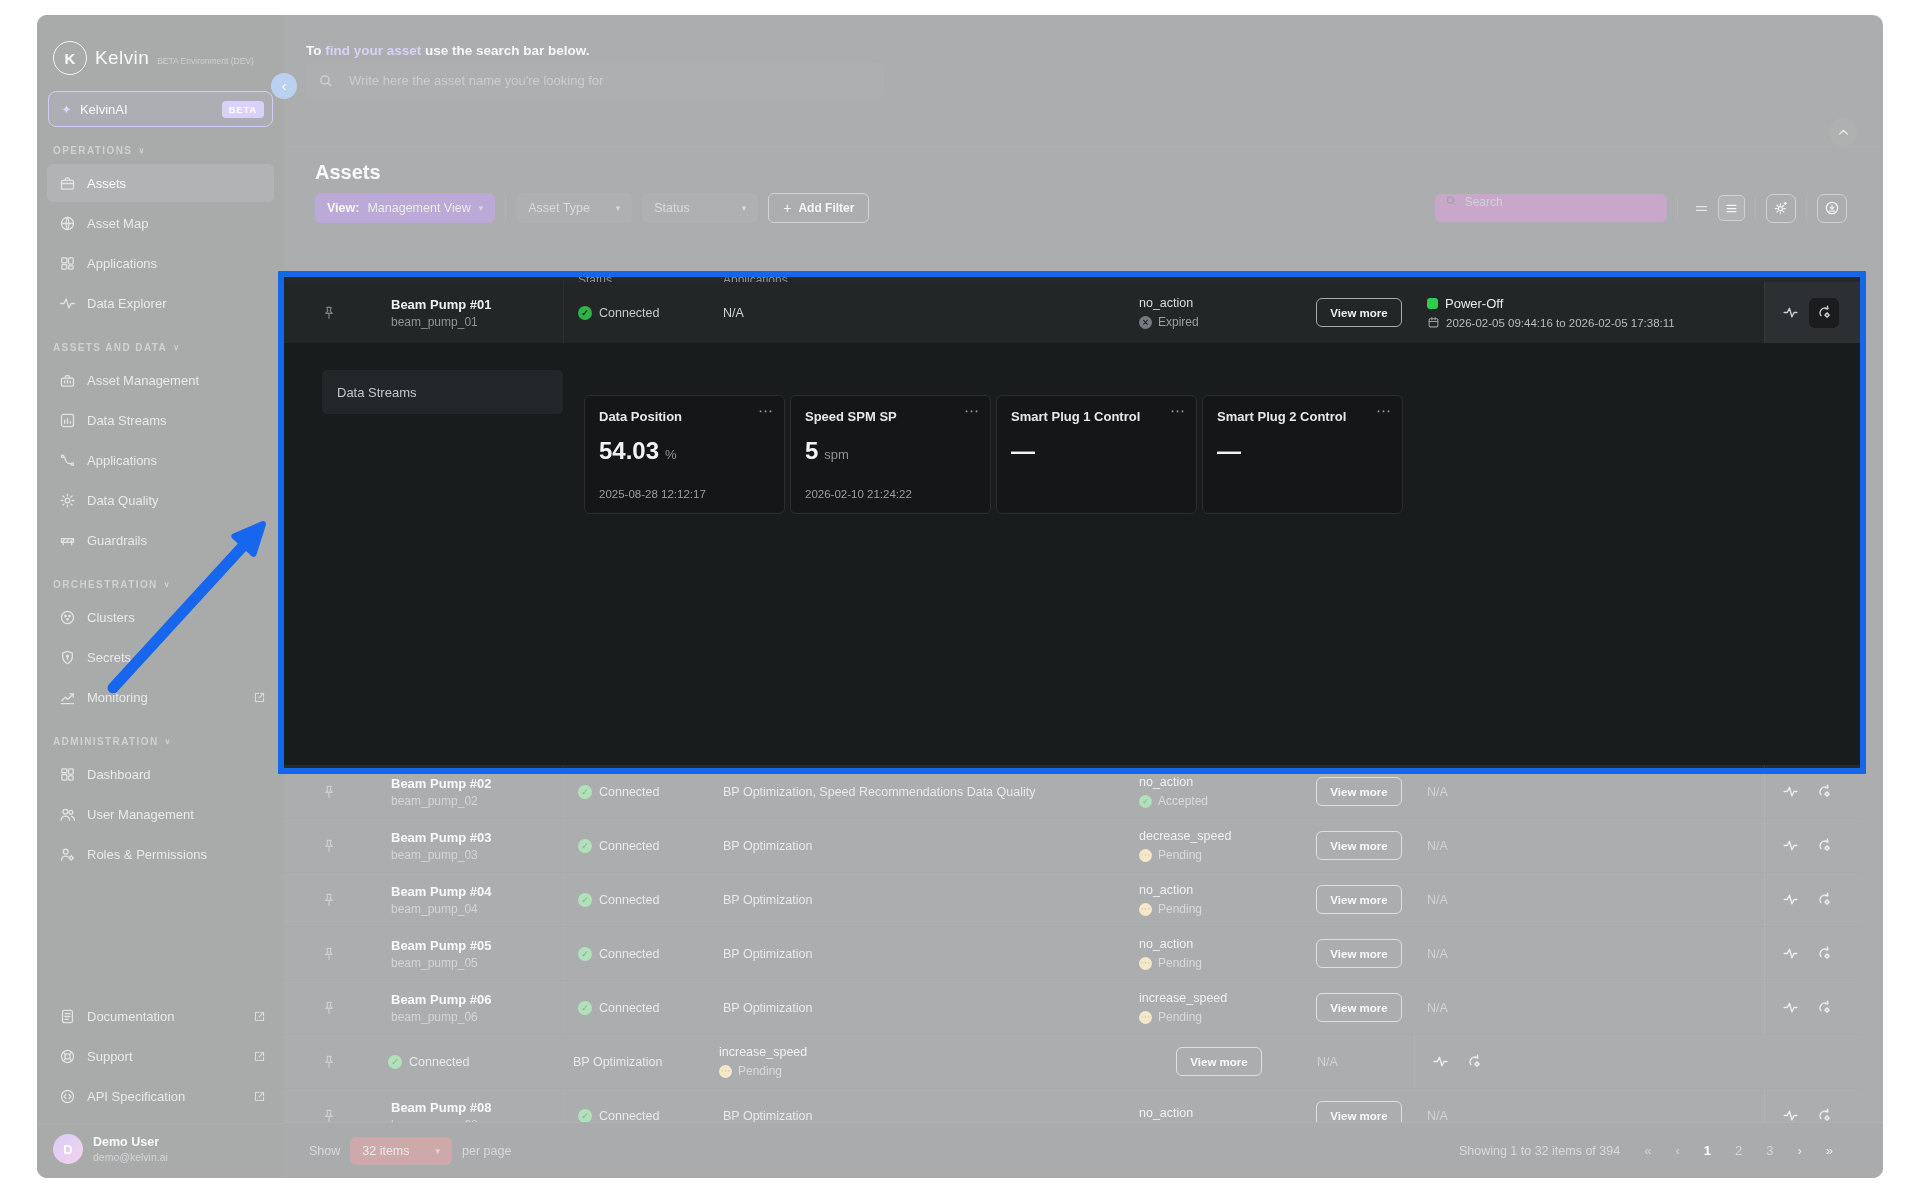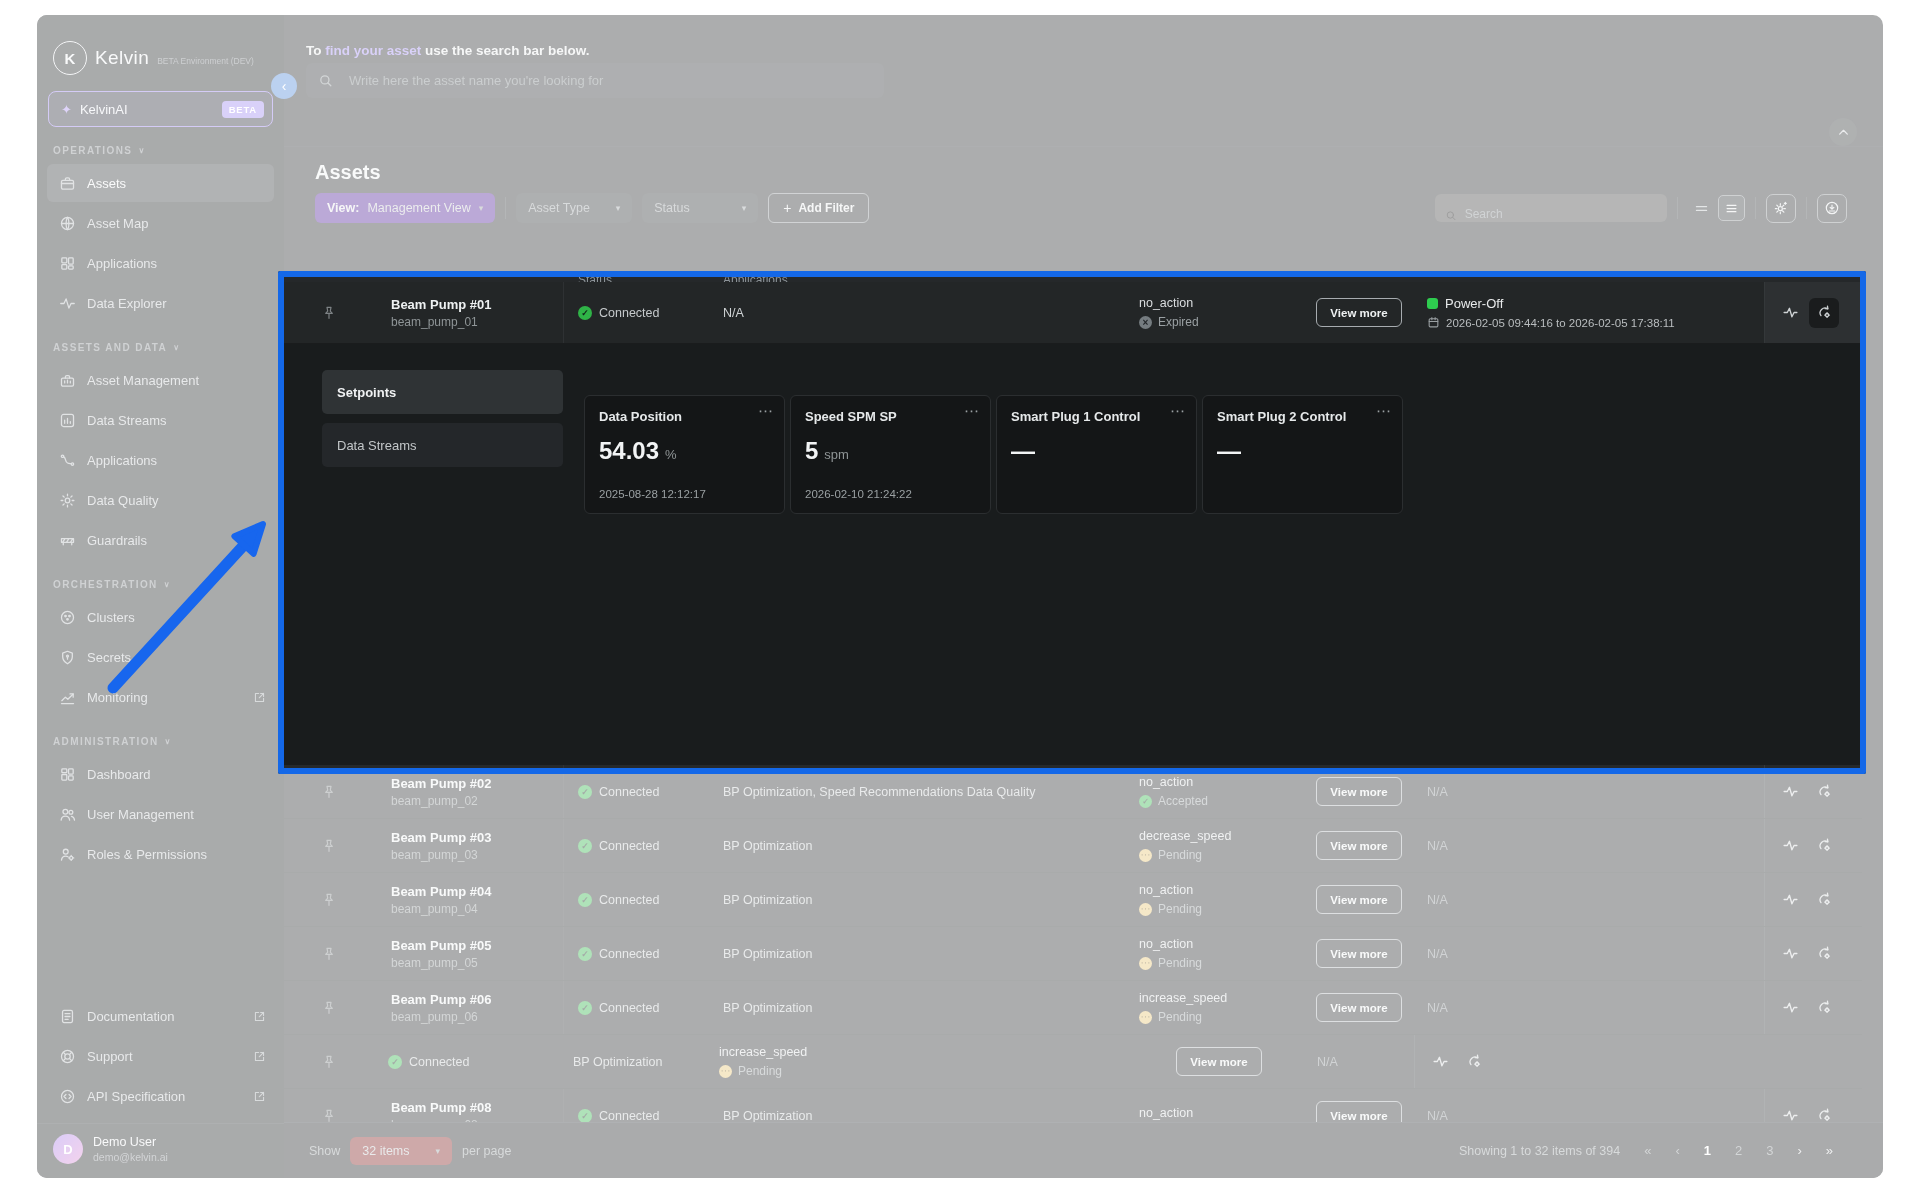--- a/index.html
+++ b/index.html
@@ -33,21 +33,21 @@
   .side-item .icn{display:inline-flex;color:#b0b6b9;width:17px;height:17px;flex:0 0 auto;}
   .side-item.active{background:#34383b;color:#f2f4f5;}
   .side-item .side-label{flex:1;}
   .side-item .ext{display:none;color:#9aa0a3;}
   .side-item.has-ext .ext{display:inline-flex;}
   .side-footer{margin-top:auto;flex:0 0 auto;padding-bottom:0;}
   .user-row{border-top:1px solid #2c3033;margin-top:8px;padding:10px 16px 14px 16px;display:flex;
     align-items:center;gap:10px;cursor:pointer;}
   .avatar{width:30px;height:30px;border-radius:50%;background:linear-gradient(135deg,#9f7bec,#e08bd0);
     color:#fff;display:flex;align-items:center;justify-content:center;font-size:13px;font-weight:700;flex:0 0 auto;}
-  .user-name{color:#eef1f2;font-size:12.5px;font-weight:400;}
+  .user-name{color:#eef1f2;font-size:12.5px;font-weight:700;}
   .user-email{color:#8d9397;font-size:10.5px;margin-top:2px;}
   
   main{position:absolute;left:247px;top:0;right:0;bottom:0;}
   .topbar{position:absolute;left:0;right:0;top:0;height:131px;border-bottom:1px solid #2b2f32;}
   .hint{position:absolute;left:22px;top:28px;font-size:13.5px;color:#e8eaeb;font-weight:700;}
   .hint .purple{color:var(--purple,#9c86ee);cursor:pointer;text-decoration:none;}
   .asset-search{position:absolute;left:22px;top:48px;width:578px;height:35px;background:#2b2f32;
     border-radius:6px;display:flex;align-items:center;gap:14px;padding:0 12px;box-sizing:border-box;}
   .asset-search svg{color:#8b9296;flex:0 0 auto;}
   .asset-search input{background:transparent;border:none;outline:none;color:#d7dadc;font-size:13px;
@@ -62,22 +62,22 @@
     cursor:pointer;box-sizing:border-box;}
   .dd .caret{font-size:9px;color:#9aa0a3;}
   .dd-view{background:#4c1d95;color:#e8eaeb;}
   .dd-view .lbl{font-weight:700;}
   .dd-view .val{color:#cdd1d3;}
   .dd-muted{background:#2c3033;color:#9aa0a3;min-width:116px;justify-content:space-between;}
   .vdiv{width:1px;height:22px;background:#3b4043;}
   .btn-addfilter{height:30px;border:1px solid #878d91;border-radius:6px;background:transparent;color:#e8eaeb;
     font-size:12px;font-weight:700;display:flex;align-items:center;gap:7px;padding:0 14px;cursor:pointer;}
   .btn-addfilter .plus{font-size:14px;font-weight:400;}
-  .filter-search{margin-left:auto;width:232px;height:28px;background:#404040;border-radius:6px;display:flex;
-    align-items:flex-end;gap:6px;padding:0 10px;box-sizing:border-box;}
+  .filter-search{margin-left:auto;width:232px;height:28px;background:#701a75;border-radius:6px;display:flex;
+    align-items:flex-start;gap:6px;padding:0 10px;box-sizing:border-box;}
   .filter-search input{background:transparent;border:none;outline:none;color:#cdd1d3;font-size:12px;width:100%;
     font-family:"Liberation Sans",sans-serif;}
   .filter-search input::placeholder{color:#868d91;}
   .icon-btn{width:27px;height:26px;border-radius:5px;border:none;background:transparent;color:#b9bec1;
     display:flex;align-items:center;justify-content:center;cursor:pointer;padding:0;}
   .icon-btn.bordered{border:1px solid #80868a;background:#33373a;color:#e4e7e8;}
   .icon-btn.framed{border:1px solid #80868a;width:30px;height:29px;border-radius:7px;color:#dfe2e4;}
   .toggle-group{display:flex;gap:3px;}
   
   .thead{position:absolute;left:0;top:240px;width:1578px;height:37px;display:grid;
@@ -589,21 +589,20 @@
                 <polyline points="16.2 3 16.8 7 12.8 6.6"></polyline>
                 <circle cx="15.6" cy="15.6" r="2.2"></circle>
                 <path d="M15.6 12.2v1.2M15.6 17.8v1.2M12.2 15.6h1.2M17.8 15.6h1.2"></path>
               </svg>
           </button>
         </span>
       </div>
 
       <div class="xpanel">
         <div class="xtabs">
-          <div class="xtab active">Setpoints</div>
           <div class="xtab">Data Streams</div>
         </div>
         <div class="cards">
           <div class="card">
             <div class="card-title">Data Position</div>
             <span class="card-menu">⋯</span>
             <div class="card-valrow">
               <span class="card-value">54.03</span>
               <span class="card-unit">%</span>
             </div>

